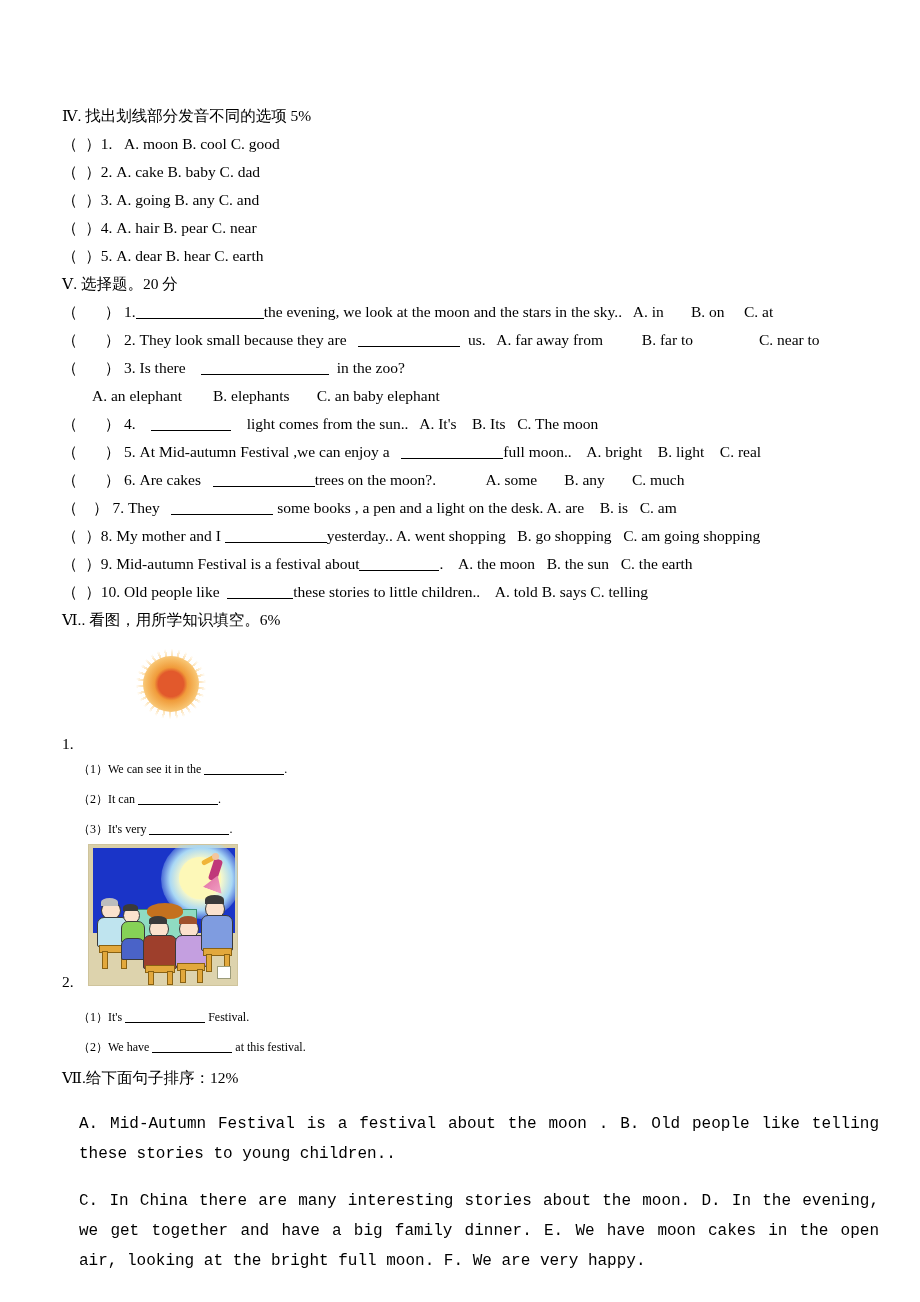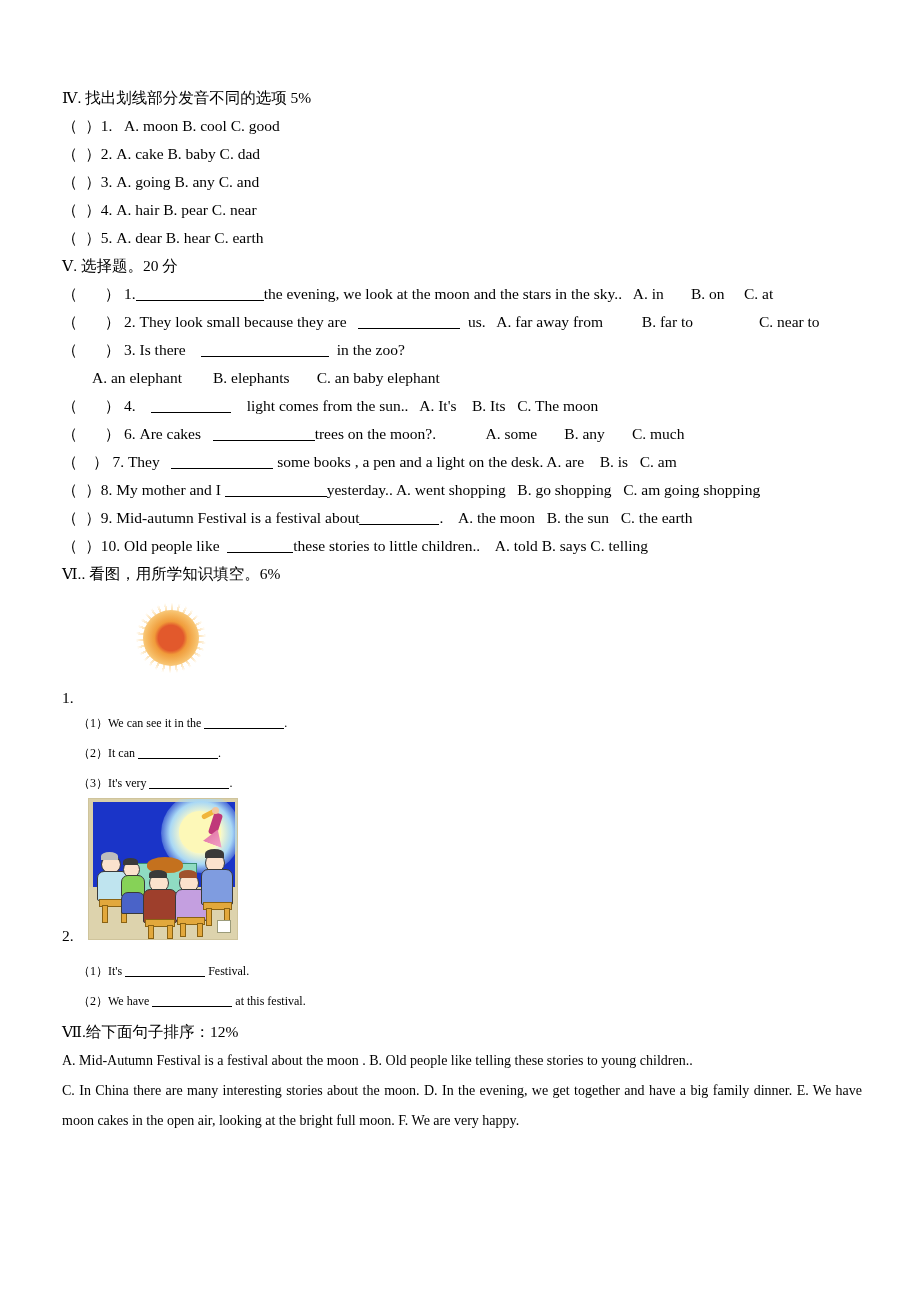--- a/index.html
+++ b/index.html
@@ -18,21 +18,21 @@
   .page {
     position: absolute;
     left: 0; top: 0;
     width: 920px;
     height: 1302px;
     padding: 0;
   }
   .content {
     position: absolute;
     left: 62px;
-    top: 84px;
+    top: 102px;
     width: 800px;
   }
   .sec-head {
     font-size: 15.5px;
     line-height: 28px;
     margin: 0;
     white-space: pre;
   }
   .sec-head-bold {
     font-size: 15.5px;
@@ -212,25 +212,26 @@
   }
   .fi-paper {
     position: absolute; right: 6px; bottom: 6px;
     width: 12px; height: 11px;
     background: #ffffff;
     border: 1px solid #9b9b7a;
   }
 
   
   .para {
-    font-size: 14px;
+    font-size: 16px;
     line-height: 30px;
-    margin: 0;
+    margin: 17px;
     width: 800px;
     text-align: justify;
+    font-family: Liberation Mono, monospace;
   }
 </style>
 </head>
 <body>
 
 <div class="page">
   <div class="content">
 
     <div class="sec-head">Ⅳ. 找出划线部分发音不同的选项 5%</div>
     <div class="q-line"><span>（  ）1.</span><span>   A. moon B. cool C. good</span></div>
@@ -244,20 +245,21 @@
     <div class="q-line"><span>（       ） 1.</span><span></span><span class="blank b-xl"></span><span>the evening, we look at the moon and the stars in the sky..   A. in       B. on     C. at</span></div>
 
     <div class="q-line"><span>（       ） 2.</span><span> They look small because they are   </span><span class="blank b-lg"></span><span>  us.   A. far away from          B. far to                 C. near to</span></div>
 
     <div class="q-line"><span>（       ） 3.</span><span> Is there    </span><span class="blank b-xl"></span><span>  in the zoo?</span></div>
 
     <div class="q-line q-indent"><span>A. an elephant        B. elephants       C. an baby elephant</span></div>
 
     <div class="q-line"><span>（       ） 4.</span><span>    </span><span class="blank b-md"></span><span>    light comes from the sun..   A. It's    B. Its   C. The moon</span></div>
 
+    <div class="q-line"><span>（       ） 5.</span><span> At Mid-autumn Festival ,we can enjoy a   </span><span class="blank b-lg"></span><span>full moon..    A. bright    B. light    C. real</span></div>
 
     <div class="q-line"><span>（       ） 6.</span><span> Are cakes   </span><span class="blank b-lg"></span><span>trees on the moon?.             A. some       B. any       C. much</span></div>
 
     <div class="q-line"><span>（    ） 7.</span><span> They   </span><span class="blank b-lg"></span><span> some books , a pen and a light on the desk. A. are    B. is   C. am</span></div>
 
     <div class="q-line"><span>（  ）8.</span><span> My mother and I </span><span class="blank b-lg"></span><span>yesterday.. A. went shopping   B. go shopping   C. am going shopping</span></div>
 
     <div class="q-line"><span>（  ）9.</span><span> Mid-autumn Festival is a festival about</span><span class="blank b-md"></span><span>.    A. the moon   B. the sun   C. the earth</span></div>
 
     <div class="q-line"><span>（  ）10.</span><span> Old people like  </span><span class="blank b-sm"></span><span>these stories to little children..    A. told B. says C. telling</span></div>

